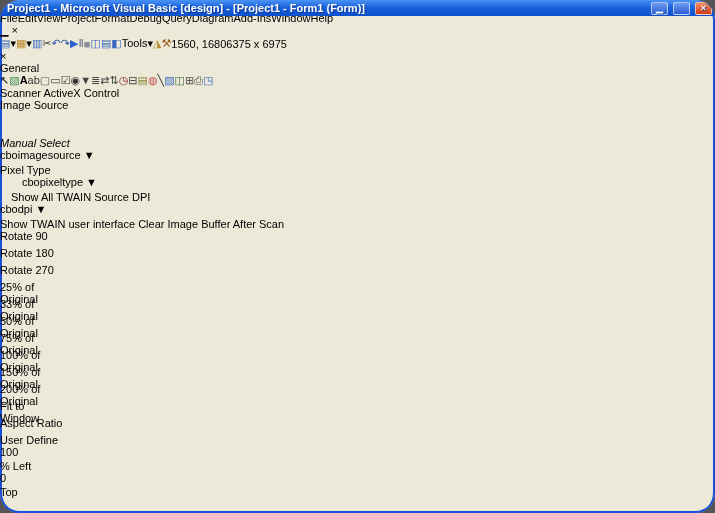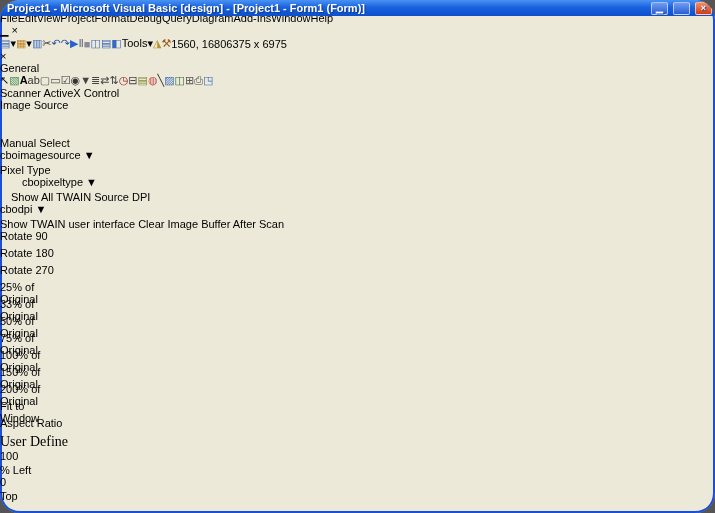--- a/index.html
+++ b/index.html
@@ -183,21 +183,21 @@
       <span class="ico-form" style="border-top-color:#8ab0ee;"></span>
       <span>Scanner ActiveX Control</span>
     </div>
     <div class="form-client">
 
       
       <div class="vb-group" style="left:19px;top:3px;width:380px;height:38px;">
         <span class="legend">Image Source</span>
       </div>
       <span class="vb-radio checked" style="left:26px;top:12px;"></span>
-      <span class="vb-label" style="left:41px;top:13px;">Manual Select</span>
+      <span class="vb-label" style="left:41px;top:13px;font-style:italic;">Manual Select</span>
       <div class="vb-combo" style="left:135px;top:10px;width:118px;height:15px;">
         <span class="ctext">cboimagesource</span>
         <span class="carrow">▼</span>
       </div>
       <span class="vb-label" style="left:256px;top:12px;">Pixel Type</span>
       <div class="vb-combo" style="left:291px;top:10px;width:97px;height:15px;text-align:right;">
         <span class="ctext">cbopixeltype</span>
         <span class="carrow">▼</span>
       </div>
       <span class="vb-radio" style="left:26px;top:30px;"></span>
@@ -224,21 +224,21 @@
           <div class="vb-btn" style="left: 14px; width: 64px; height: 17px; top: 193px;">50% of Original</div>
           <div class="vb-btn" style="left: 14px; width: 64px; height: 17px; top: 215px;">75% of Original</div>
           <div class="vb-btn" style="left: 14px; width: 64px; height: 17px; top: 237px;">100% of Original</div>
           <div class="vb-btn" style="left: 14px; width: 64px; height: 17px; top: 259px;">150% of Original</div>
           <div class="vb-btn" style="left: 14px; width: 64px; height: 17px; top: 281px;">200% of Original</div>
           <div class="vb-btn" style="left: 14px; width: 64px; height: 17px; top: 303px;">Fit to Window</div>
           <div class="vb-btn" style="left: 14px; width: 64px; height: 17px; top: 325px;">Aspect Ratio</div>
         </div>
 
       
-      <span class="vb-label b" style="left:14px;top:349px;font-size:14px;font-family:Liberation Serif, serif;">User Define</span>
+      <span class="vb-label b" style="left:14px;top:349px;font-size:11px;">User Define</span>
       <div class="vb-text r" style="left:16px;top:360px;width:46px;height:14px;">100</div>
       <span class="vb-label b" style="left:67px;top:362px;">%</span>
       <span class="vb-label b" style="left:14px;top:379px;font-size:11px;">Left</span>
       <div class="vb-text r" style="left:38px;top:377px;width:42px;height:14px;">0</div>
       <span class="vb-label b" style="left:14px;top:395px;font-size:11px;">Top</span>
       
 
       
       
       <div id="handles"><span class="sel-handle" style="left: 78px; top: 70px;"></span><span class="sel-handle" style="left: 240px; top: 70px;"></span><span class="sel-handle" style="left: 401px; top: 70px;"></span><span class="sel-handle" style="left: 78px; top: 238px;"></span><span class="sel-handle" style="left: 401px; top: 238px;"></span><span class="sel-handle" style="left: 78px; top: 403px;"></span><span class="sel-handle" style="left: 240px; top: 403px;"></span><span class="sel-handle" style="left: 401px; top: 403px;"></span></div>

